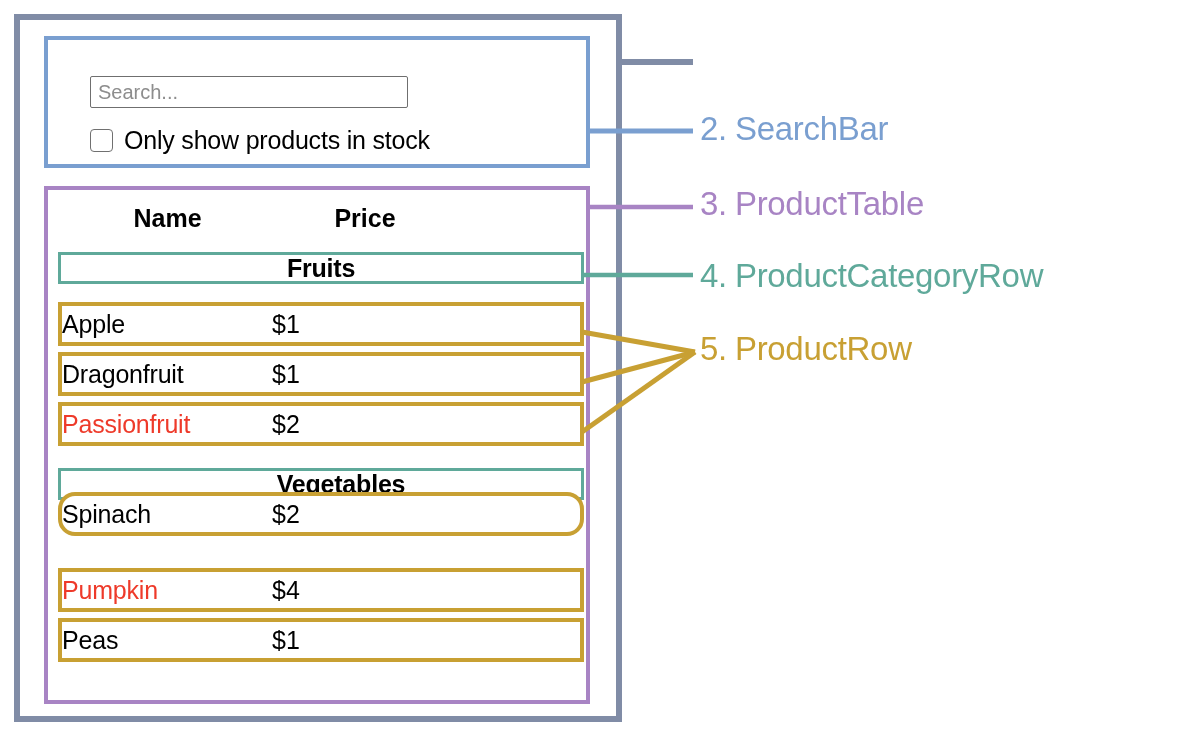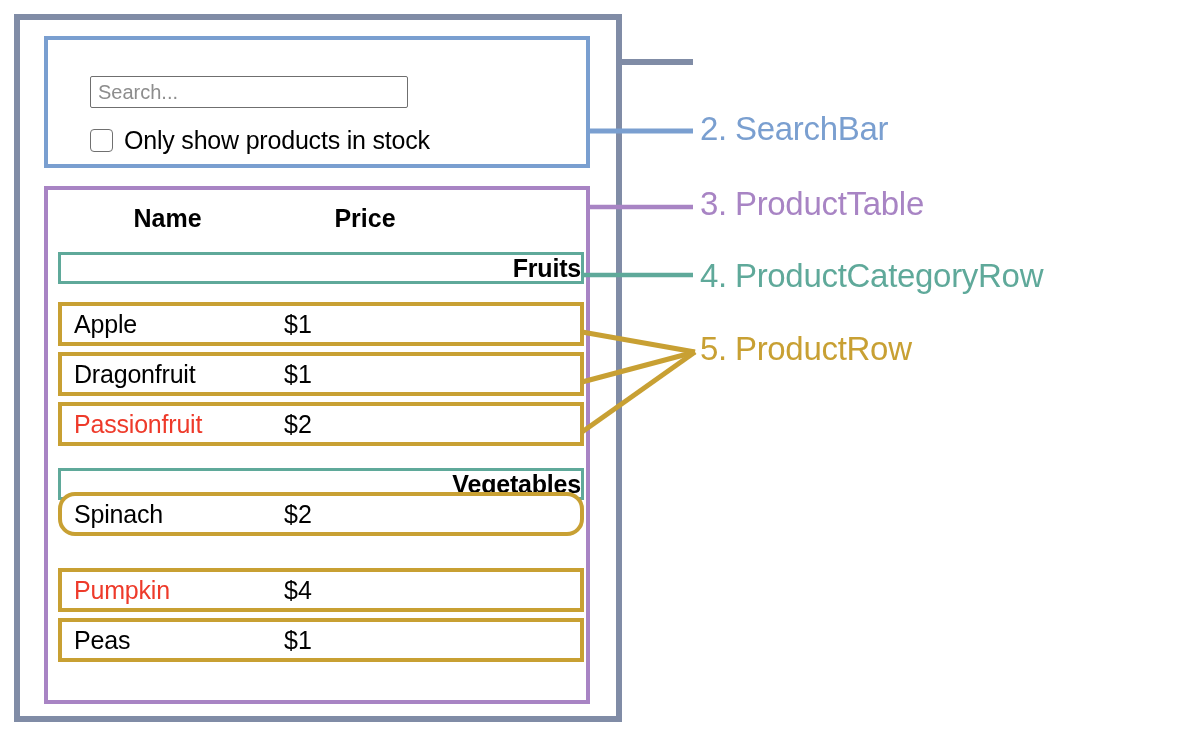--- a/index.html
+++ b/index.html
@@ -124,21 +124,21 @@
   .category-row {
     position: absolute;
     left: 58px;
     width: 526px;
     height: 32px;
     box-sizing: border-box;
     border: 3.5px solid var(--c-teal);
     background: #fff;
     display: flex;
     align-items: center;
-    justify-content: flex-end;
+    justify-content: center;
   }
   .category-label {
     font-size: 25px;
     font-weight: bold;
     color: #000;
     letter-spacing: -0.2px;
   }
 
   .product-row {
     position: absolute;
@@ -146,21 +146,20 @@
     width: 526px;
     height: 44px;
     box-sizing: border-box;
     border: 4px solid var(--c-gold);
     background: #fff;
     display: flex;
     align-items: center;
   }
   .cell-name {
     width: 210px;
-    padding-left: 12px;
     font-size: 25px;
     color: #000;
     white-space: nowrap;
     letter-spacing: -0.2px;
   }
   .cell-name.oos { color: var(--c-red); }
   .cell-price {
     font-size: 25px;
     color: #000;
     white-space: nowrap;

